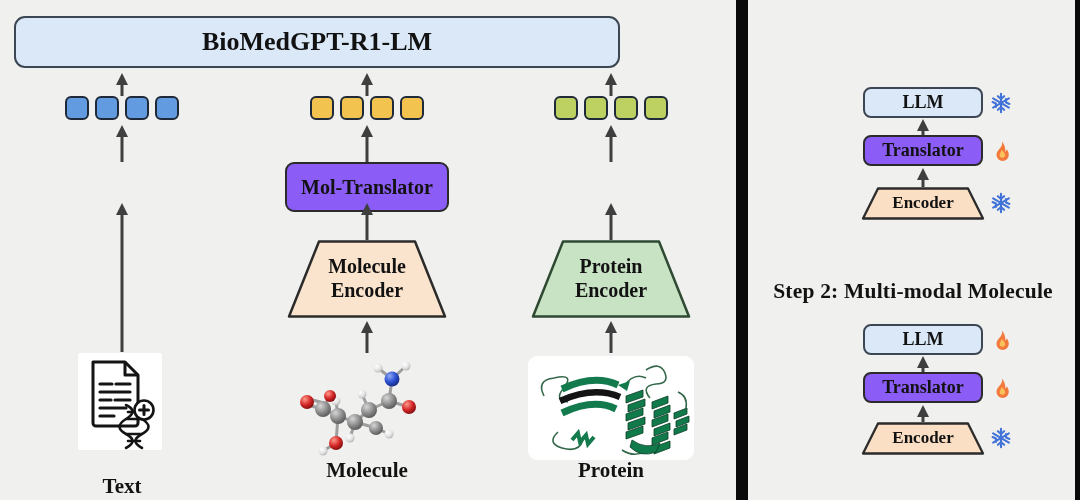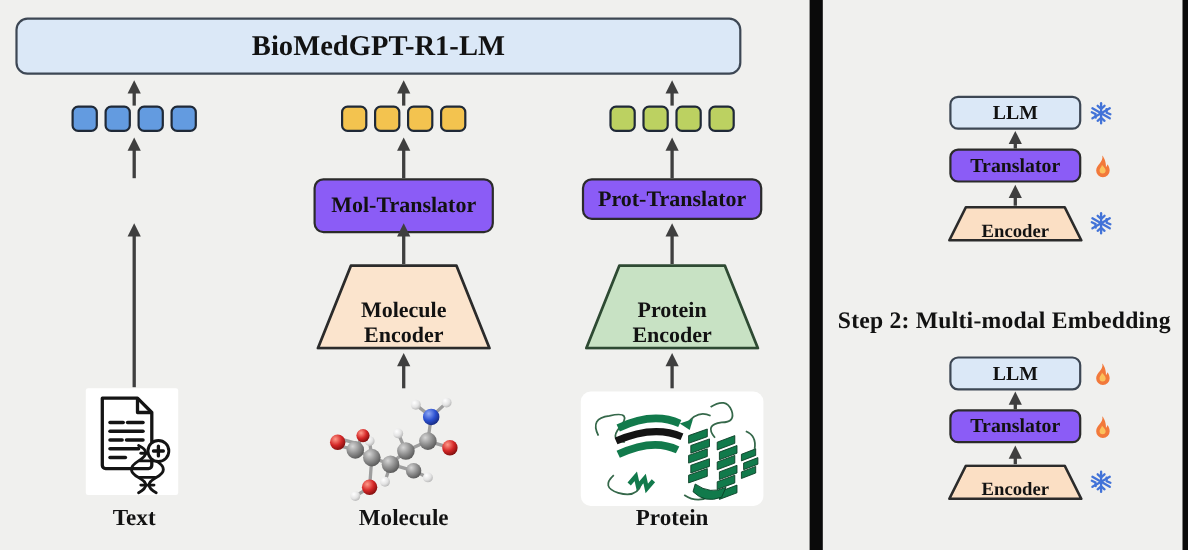--- a/index.html
+++ b/index.html
@@ -15,21 +15,21 @@
   .ahead{position:absolute;width:0;height:0;border-left:6.5px solid transparent;border-right:6.5px solid transparent;
          border-bottom:12px solid #3f3f3f;transform:translateX(-50%);}
   .tokens{position:absolute;display:flex;gap:6px;}
   .tok{width:24px;height:24px;border:2.5px solid #1f2937;border-radius:6px;box-sizing:border-box;}
   .tok-blue{background:#639be0;}
   .tok-orange{background:#f3c34f;}
   .tok-green{background:#bcd161;}
   .trap{position:absolute;}
   .trap svg{position:absolute;left:0;top:0;}
   .trap .tlabel{position:absolute;left:0;top:0;width:100%;height:100%;display:flex;flex-direction:column;
-                align-items:center;justify-content:flex-end;line-height:1.18;}
+                align-items:center;justify-content:center;line-height:1.18;}
   .whitecard{position:absolute;background:#fff;}
   .collabel{position:absolute;width:140px;text-align:center;font-size:21px;}
   .divider{position:absolute;top:0;height:500px;background:#0a0a0a;}
   .steptitle{position:absolute;left:750px;width:326px;text-align:center;font-size:21.5px;letter-spacing:.2px;}
   .sicon{position:absolute;width:22px;height:22px;}
 </style>
 </head>
 <body>
 
 <div id="stage">
@@ -67,21 +67,21 @@
           <stop offset="100%" stop-color="#16287c"></stop>
       </radialGradient>
       <radialGradient id="gH" cx="35%" cy="30%" r="75%">
         <stop offset="0%" stop-color="#ffffff"></stop>
           <stop offset="60%" stop-color="#e3e3e3"></stop>
           <stop offset="100%" stop-color="#b5b5b5"></stop>
       </radialGradient>
     </defs>
   </svg>
 
-  <div class="absbox rbox bluefill" style="left:14px;top:16px;width:660px;height:52px;font-size:26px;border-radius:11px;">
+  <div class="absbox rbox bluefill" style="left:14px;top:16px;width:606px;height:52px;font-size:26px;border-radius:11px;">
     <span>BioMedGPT-R1-LM</span>
   </div>
 
   <div class="ahead" style="left:122px;top:73px;"></div>
   <div class="vline" style="left:122px;top:83px;height:13px;"></div>
   <div class="ahead" style="left:367px;top:73px;"></div>
   <div class="vline" style="left:367px;top:83px;height:13px;"></div>
   <div class="ahead" style="left:611px;top:73px;"></div>
   <div class="vline" style="left:611px;top:83px;height:13px;"></div>
 
@@ -106,23 +106,20 @@
 
   <div class="ahead" style="left:122px;top:125px;"></div>
   <div class="vline" style="left:122px;top:135px;height:27px;"></div>
   <div class="ahead" style="left:367px;top:125px;"></div>
   <div class="vline" style="left:367px;top:135px;height:27px;"></div>
   <div class="ahead" style="left:611px;top:125px;"></div>
   <div class="vline" style="left:611px;top:135px;height:27px;"></div>
 
   <div class="absbox rbox yellowfill" style="left:285px;top:162px;width:164px;height:50px;font-size:20px;">
     <span>Mol-Translator</span>
-  </div>
-  <div class="absbox rbox yellowfill" style="left:529px;top:162px;width:164px;height:38px;font-size:20px;">
-    <span>Prot-Translator</span>
   </div>
 
   <div class="ahead" style="left:122px;top:203px;"></div>
   <div class="vline" style="left:122px;top:213px;height:139px;"></div>
 
   <div class="ahead" style="left:367px;top:203px;"></div>
   <div class="vline" style="left:367px;top:213px;height:27px;"></div>
   <div class="ahead" style="left:611px;top:203px;"></div>
   <div class="vline" style="left:611px;top:213px;height:27px;"></div>
 
@@ -256,21 +253,21 @@
         <g transform="translate(146,52)">
           <path d="M0 5 L13 0 L13 6 L0 11 Z"></path>
             <path d="M2 13 L15 8 L15 14 L2 19 Z"></path>
           <path d="M0 21 L13 16 L13 22 L0 27 Z"></path>
         </g>
       </g>
       <path d="M104 84 q14 10 28 3 l-4 9 q-15 6 -26 -5 z" fill="#117a4b" stroke="#0a3d24" stroke-width="0.8"></path>
     </svg>
   </div>
 
-  <div class="collabel" style="left:52px;top:458px;">
+  <div class="collabel" style="left:52px;top:474px;">
     <span>Text</span>
   </div>
   <div class="collabel" style="left:297px;top:458px;">
     <span>Molecule</span>
   </div>
   <div class="collabel" style="left:541px;top:458px;">
     <span>Protein</span>
   </div>
 
   <div class="divider" style="left:736px;width:12px;"></div>
@@ -303,21 +300,21 @@
     </svg>
     <div class="tlabel" style="font-size:17px;">
       <span>Encoder</span>
     </div>
   </div>
   <svg class="sicon" style="left:990px;top:192px;">
       <use href="#snow"></use>
     </svg>
 
   <div class="steptitle" style="top:279px;">
-    <span>Step 2: Multi-modal Embedding</span>
+    <span>Step 2: Multi-modal Molecule</span>
   </div>
 
   <div class="absbox rbox bluefill" style="left:863px;top:324px;width:120px;height:31px;font-size:18px;border-radius:8px;">
     <span>LLM</span>
   </div>
   <svg class="sicon" style="left:990px;top:329px;">
       <use href="#flame"></use>
     </svg>
 
   <div class="ahead" style="left:923px;top:356px;"></div>

